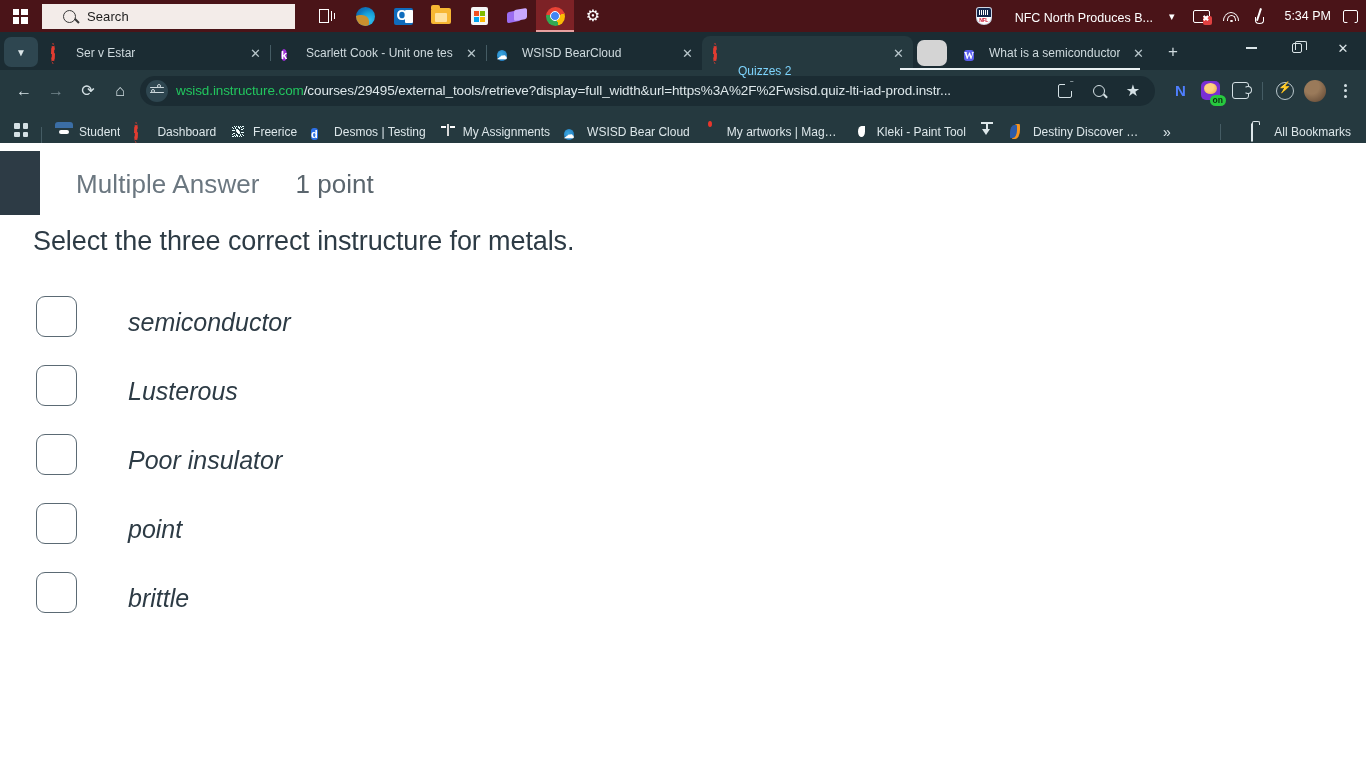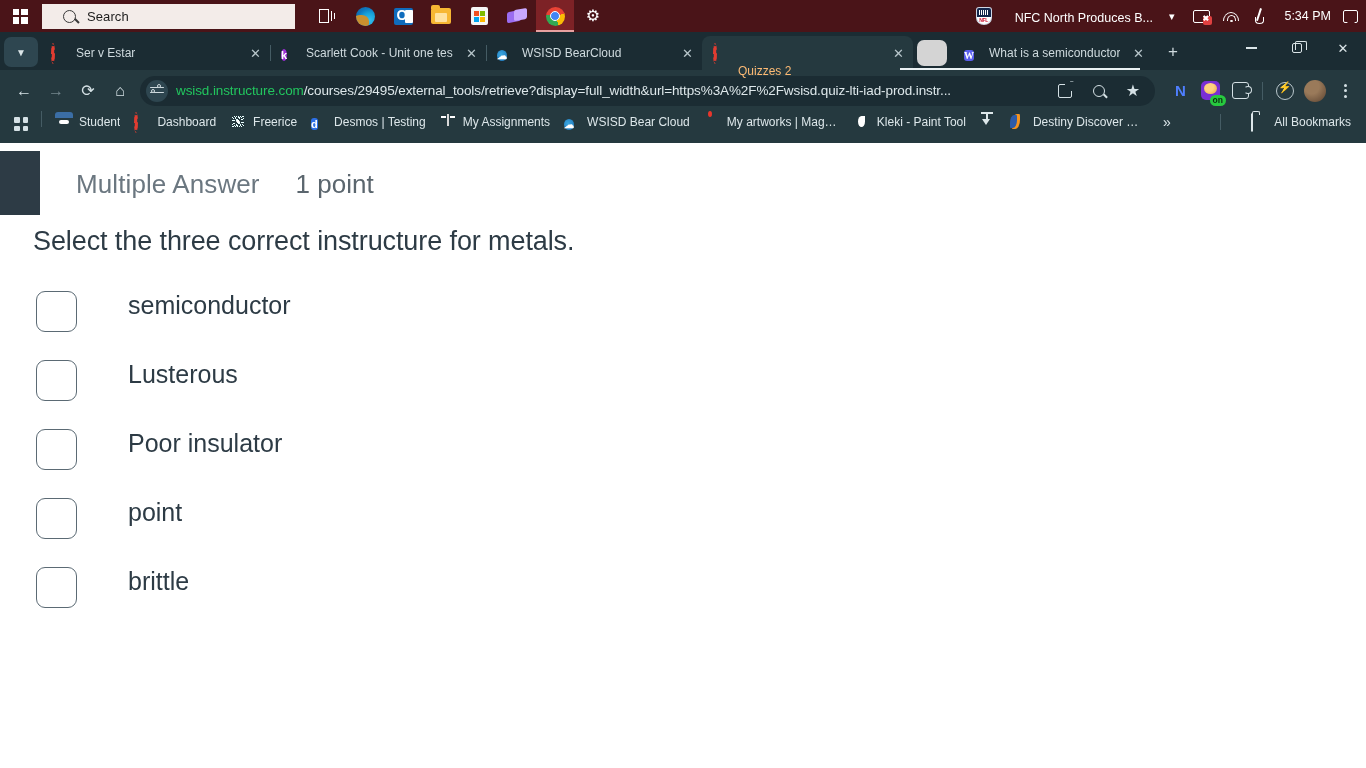--- a/index.html
+++ b/index.html
@@ -157,21 +157,21 @@
     padding: 0 9px 0 11px; position: relative;
     flex: 0 0 auto; gap: 9px;
     border-radius: 8px 8px 0 0;
   }
   .tab.active { background: #25393f; }
   .tab .sep { position:absolute; left:0; top:9px; width:1px; height:16px; background:#455c64; }
   .tab-title {
     font-size: 12px; color: #cfdade; white-space: nowrap;
     overflow: hidden; text-overflow: clip; max-width: 150px;
   }
-  .tab.active .tab-title { color: #fdba74; margin-top: 36px; }
+  .tab.active .tab-title { color: #7dd3fc; margin-top: 36px; }
   .tab-close { color: #b9c7cc; font-size: 13px; line-height: 1; flex: 0 0 auto; margin-left: auto; padding-left:4px;}
   .favicon { width: 16px; height: 16px; flex: 0 0 auto; position: relative; }
   .fav-canvas { width:15px;height:15px;border-radius:50%;
     border: 2.2px dashed #e03c31; box-sizing:border-box; }
   .fav-kami { width:15px;height:15px;border-radius:50%;background:#9b2fd4;
     color:#fff;font:bold 11px "Liberation Sans",sans-serif;text-align:center;line-height:15px;}
   .fav-bear { width:15px;height:15px;border-radius:50%;
     background: radial-gradient(circle at 40% 40%, #3aa7e0, #1a6fb5);
     color:#fff;font:italic bold 10px "Liberation Serif",serif;text-align:center;line-height:15px;}
   .fav-word { width:15px;height:15px;border-radius:3px;background:#5b5fef;
@@ -236,21 +236,21 @@
   .ext-divider{width:1px;height:18px;background:#455c64;margin:0 5px;}
   .ext-honey{width:18px;height:18px;border-radius:50%;border:1.6px solid #b9c7cc;position:relative;}
   .ext-honey:after{content:'⚡';position:absolute;left:0;right:0;top:-2px;text-align:center;font-size:11px;color:#b9c7cc;}
   .avatar{width:22px;height:22px;border-radius:50%;
     background: radial-gradient(circle at 35% 30%, #9a7a5a 0 35%, #5a4230 100%);}
   .ic-kebab{display:flex;flex-direction:column;gap:2.5px;align-items:center;}
   .ic-kebab i{width:3px;height:3px;border-radius:50%;background:#d5e1e5;display:block;}
 
   .bookmarks {
     height: 32px; background: #25393f;
-    display: flex; align-items: flex-start; padding: 0 8px; gap: 0;
+    display: flex; align-items: flex-end; padding: 0 8px; gap: 0;
   }
   .bm-apps { width:26px;height:26px;display:flex;align-items:center;justify-content:center;flex:0 0 auto;}
   .bm-apps-grid{width:14px;height:14px;display:grid;grid-template-columns:1fr 1fr;grid-template-rows:1fr 1fr;gap:3px;}
   .bm-apps-grid i{background:#d5e1e5;display:block;border-radius:1px;}
   .bm-sep { width:1px;height:16px;background:#455c64; margin: 0 7px; flex:0 0 auto;}
   .bm {
     display: flex; align-items: center; gap: 7px; padding: 3px 7px;
     border-radius: 4px; flex: 0 0 auto; max-width: 150px;
   }
   .bm-label { font-size: 12px; color: #dde7ea; white-space: nowrap; overflow:hidden; text-overflow: ellipsis; }
@@ -299,21 +299,21 @@
   .q-header {
     display:flex; align-items:baseline; gap: 36px; padding: 26px 0 0 76px;
   }
   .q-type { font-size: 26px; color: #6b7780; font-weight: 400; letter-spacing: .1px;}
   .q-points { font-size: 26px; color: #5b666e; font-weight: 400;}
   .q-prompt {
     font-size: 27px; color: #2d3b45; padding: 26px 0 0 33px; font-weight: 400;
     letter-spacing: -.1px;
   }
   .choices { padding: 34px 0 0 36px; }
-  .choice { display:flex; align-items:flex-start; height: 46px; margin-bottom: 23px; }
+  .choice { display:flex; align-items:flex-end; height: 46px; margin-bottom: 23px; font-style: italic; }
   .cbox {
     width: 41px; height: 41px; border: 1.6px solid #5b6a74; border-radius: 9px;
     background: #fff; flex: 0 0 auto;
   }
   .clabel { font-size: 25px; color: #2d3b45; margin-left: 51px; font-weight: 400; }
 </style>
 </head>
 <body>
 
 <div class="taskbar">

